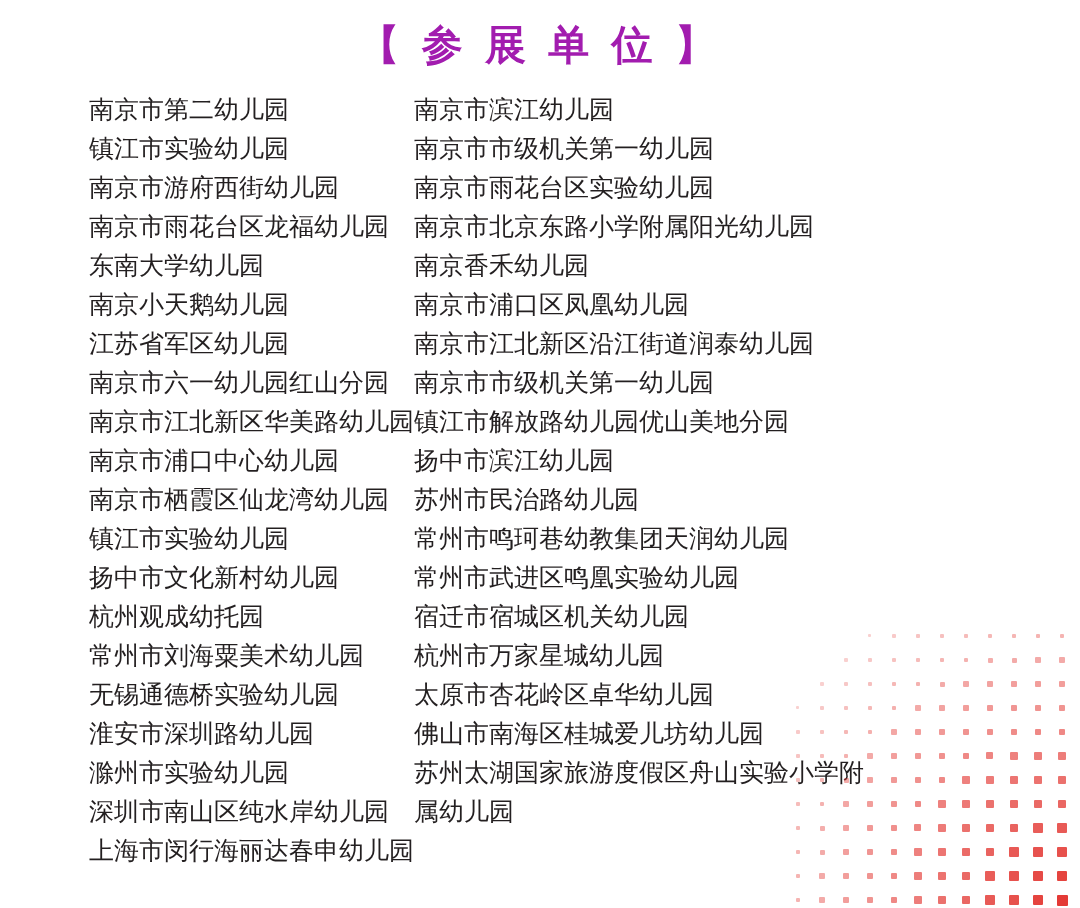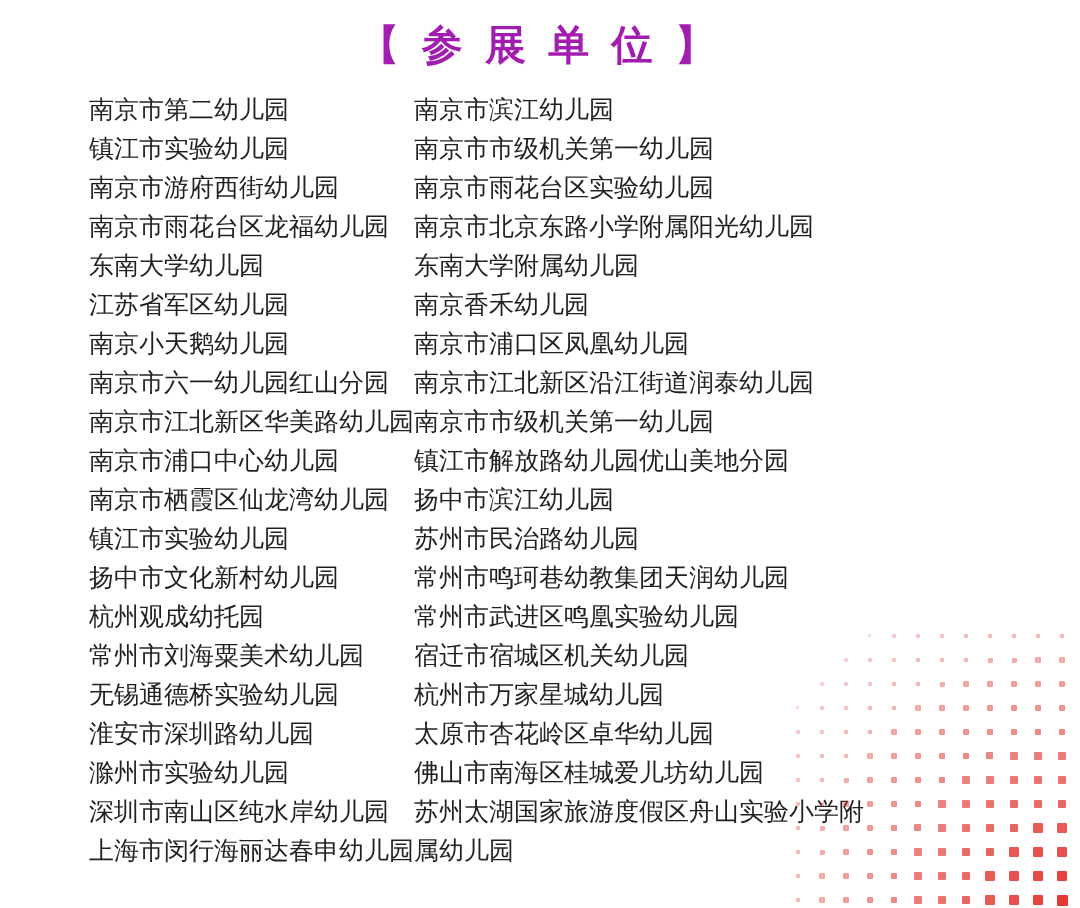--- a/index.html
+++ b/index.html
@@ -82,42 +82,41 @@
 
   <div class="title">【 参 展 单 位 】</div>
 
   <div class="columns">
     <div class="col col-left">
       <div class="entry">南京市第二幼儿园</div>
       <div class="entry">镇江市实验幼儿园</div>
       <div class="entry">南京市游府西街幼儿园</div>
       <div class="entry">南京市雨花台区龙福幼儿园</div>
       <div class="entry">东南大学幼儿园</div>
+      <div class="entry">南京小天鹅幼儿园</div>
       <div class="entry">江苏省军区幼儿园</div>
-      <div class="entry">南京小天鹅幼儿园</div>
       <div class="entry">南京市六一幼儿园红山分园</div>
       <div class="entry">南京市江北新区华美路幼儿园</div>
       <div class="entry">南京市浦口中心幼儿园</div>
       <div class="entry">南京市栖霞区仙龙湾幼儿园</div>
       <div class="entry">镇江市实验幼儿园</div>
       <div class="entry">扬中市文化新村幼儿园</div>
       <div class="entry">杭州观成幼托园</div>
       <div class="entry">常州市刘海粟美术幼儿园</div>
       <div class="entry">无锡通德桥实验幼儿园</div>
       <div class="entry">淮安市深圳路幼儿园</div>
       <div class="entry">滁州市实验幼儿园</div>
       <div class="entry">深圳市南山区纯水岸幼儿园</div>
       <div class="entry">上海市闵行海丽达春申幼儿园</div>
     </div>
     <div class="col col-right">
       <div class="entry">南京市滨江幼儿园</div>
       <div class="entry">南京市市级机关第一幼儿园</div>
       <div class="entry">南京市雨花台区实验幼儿园</div>
       <div class="entry">南京市北京东路小学附属阳光幼儿园</div>
-      <div class="entry">东南大学附属幼儿园</div>
       <div class="entry">南京香禾幼儿园</div>
       <div class="entry">南京市浦口区凤凰幼儿园</div>
       <div class="entry">南京市江北新区沿江街道润泰幼儿园</div>
       <div class="entry">南京市市级机关第一幼儿园</div>
       <div class="entry">镇江市解放路幼儿园优山美地分园</div>
       <div class="entry">扬中市滨江幼儿园</div>
       <div class="entry">苏州市民治路幼儿园</div>
       <div class="entry">常州市鸣珂巷幼教集团天润幼儿园</div>
       <div class="entry">常州市武进区鸣凰实验幼儿园</div>
       <div class="entry">宿迁市宿城区机关幼儿园</div>

